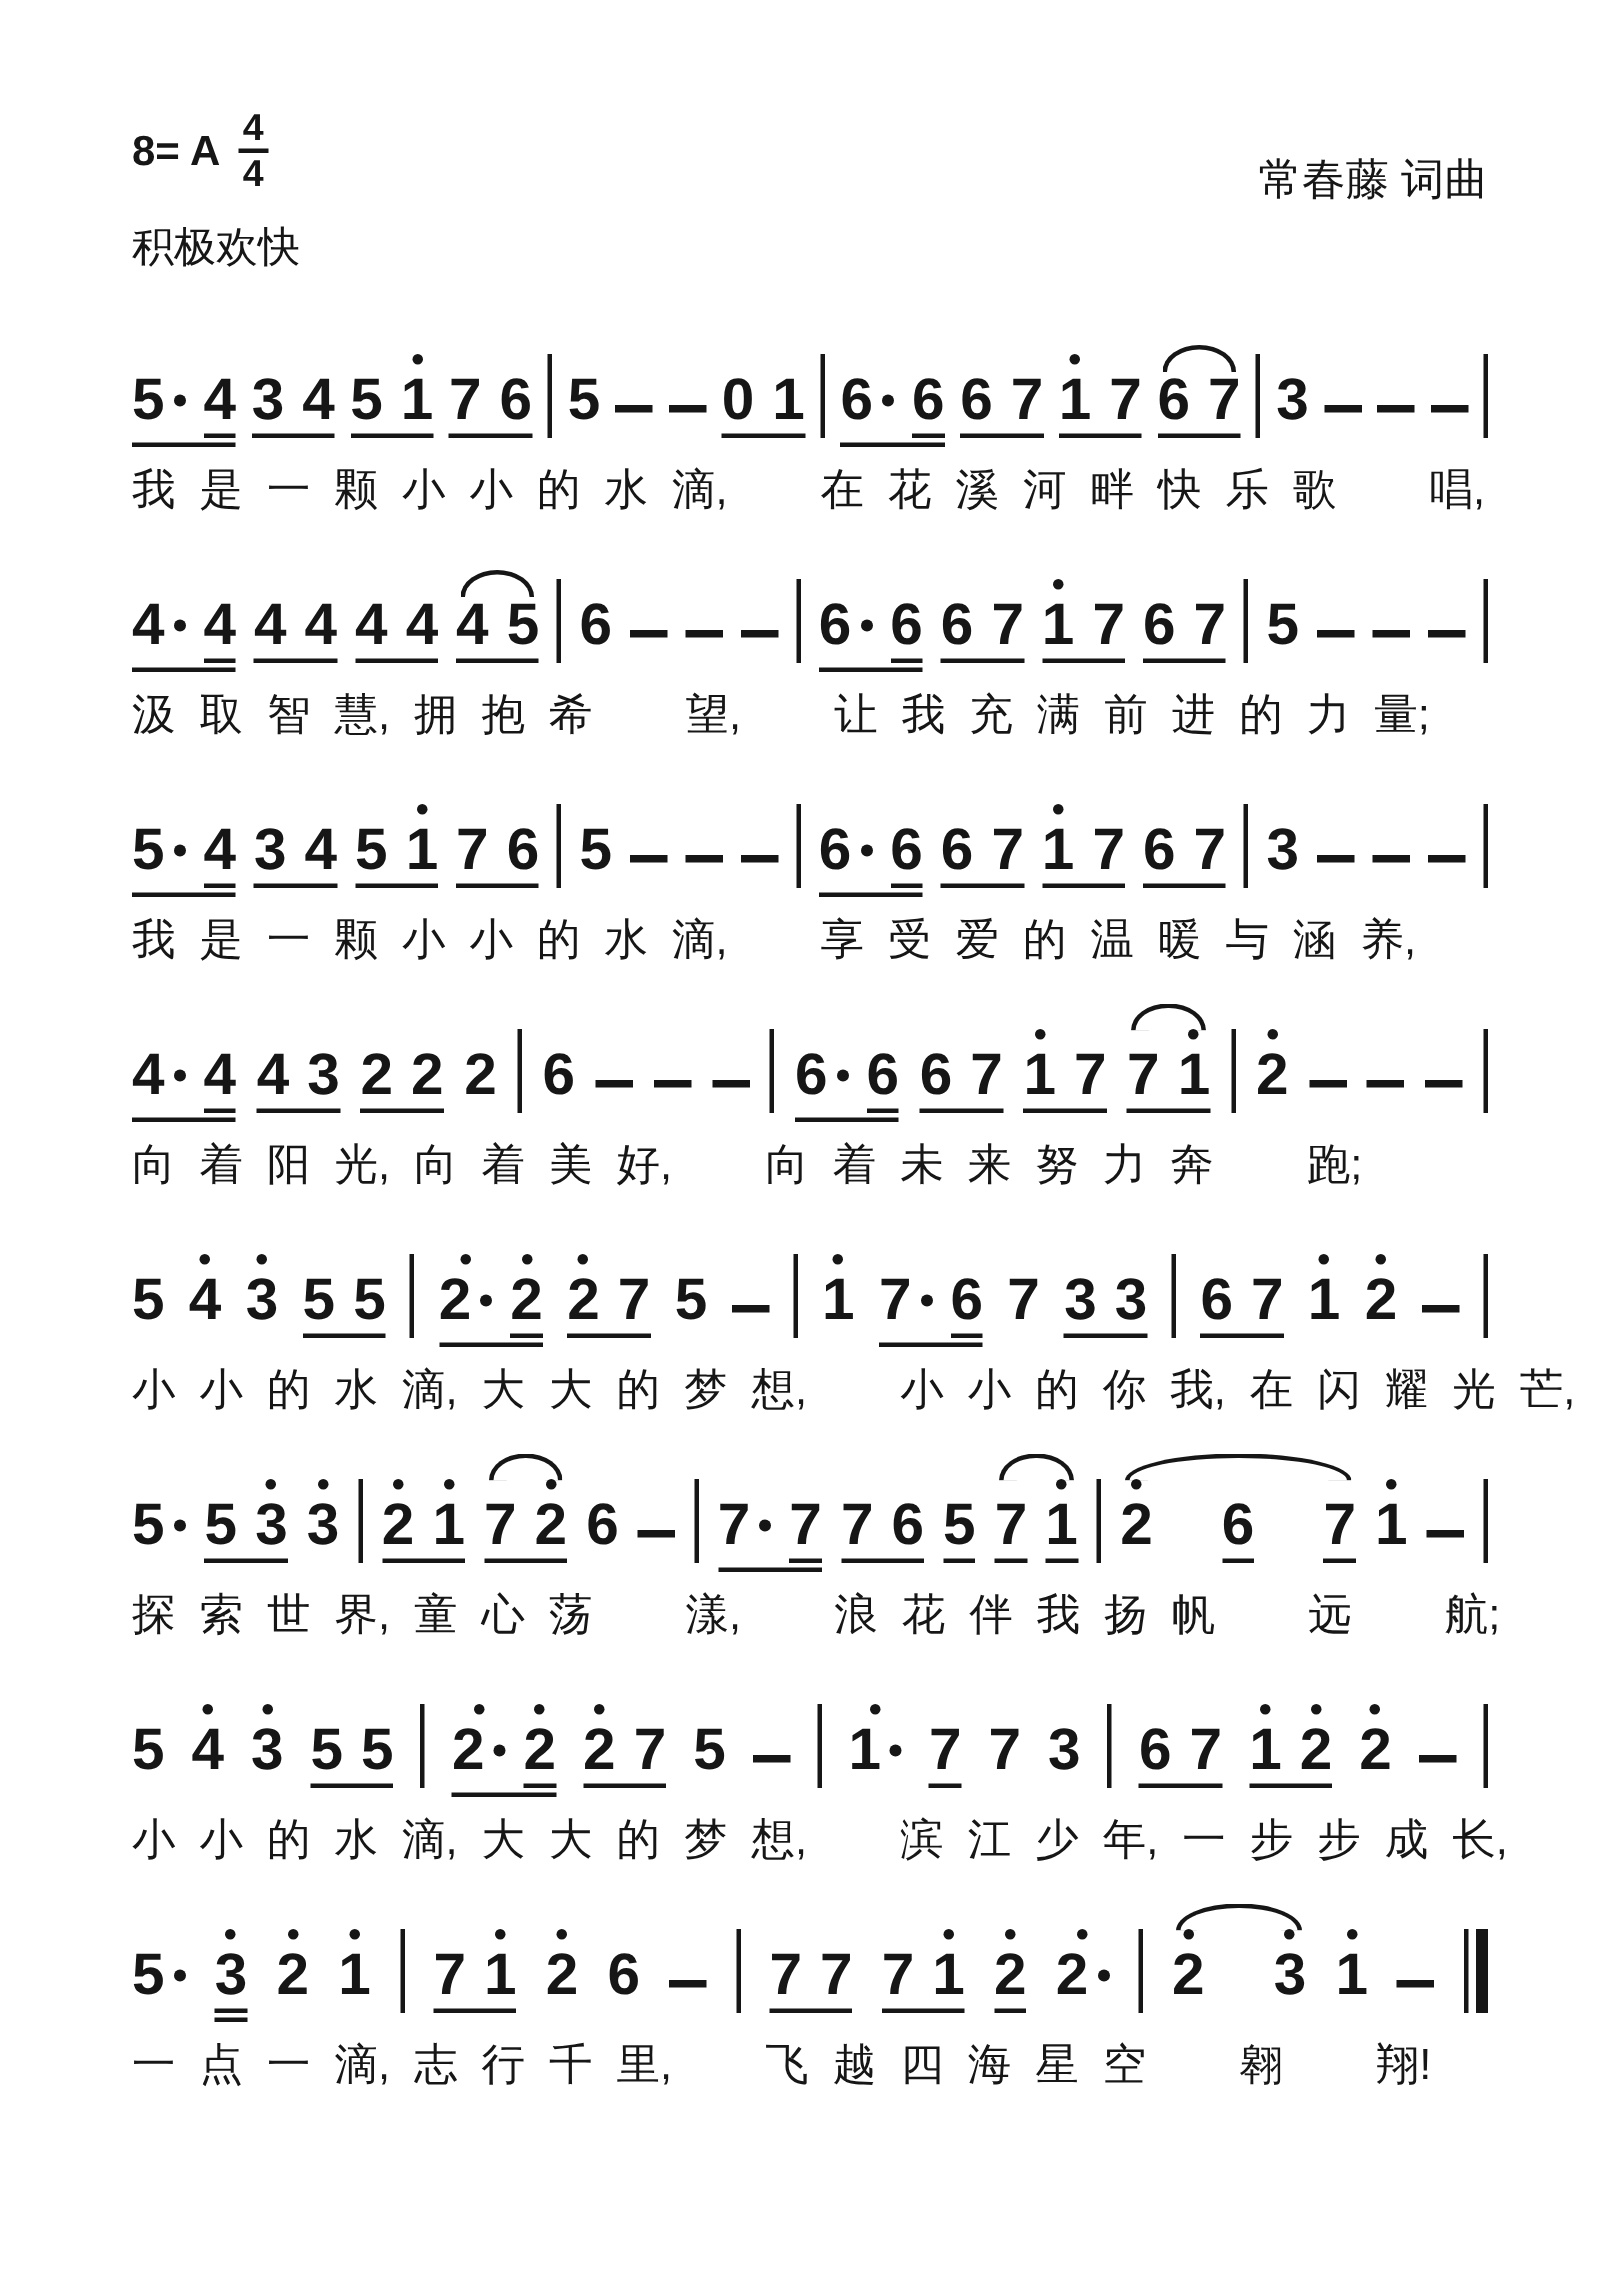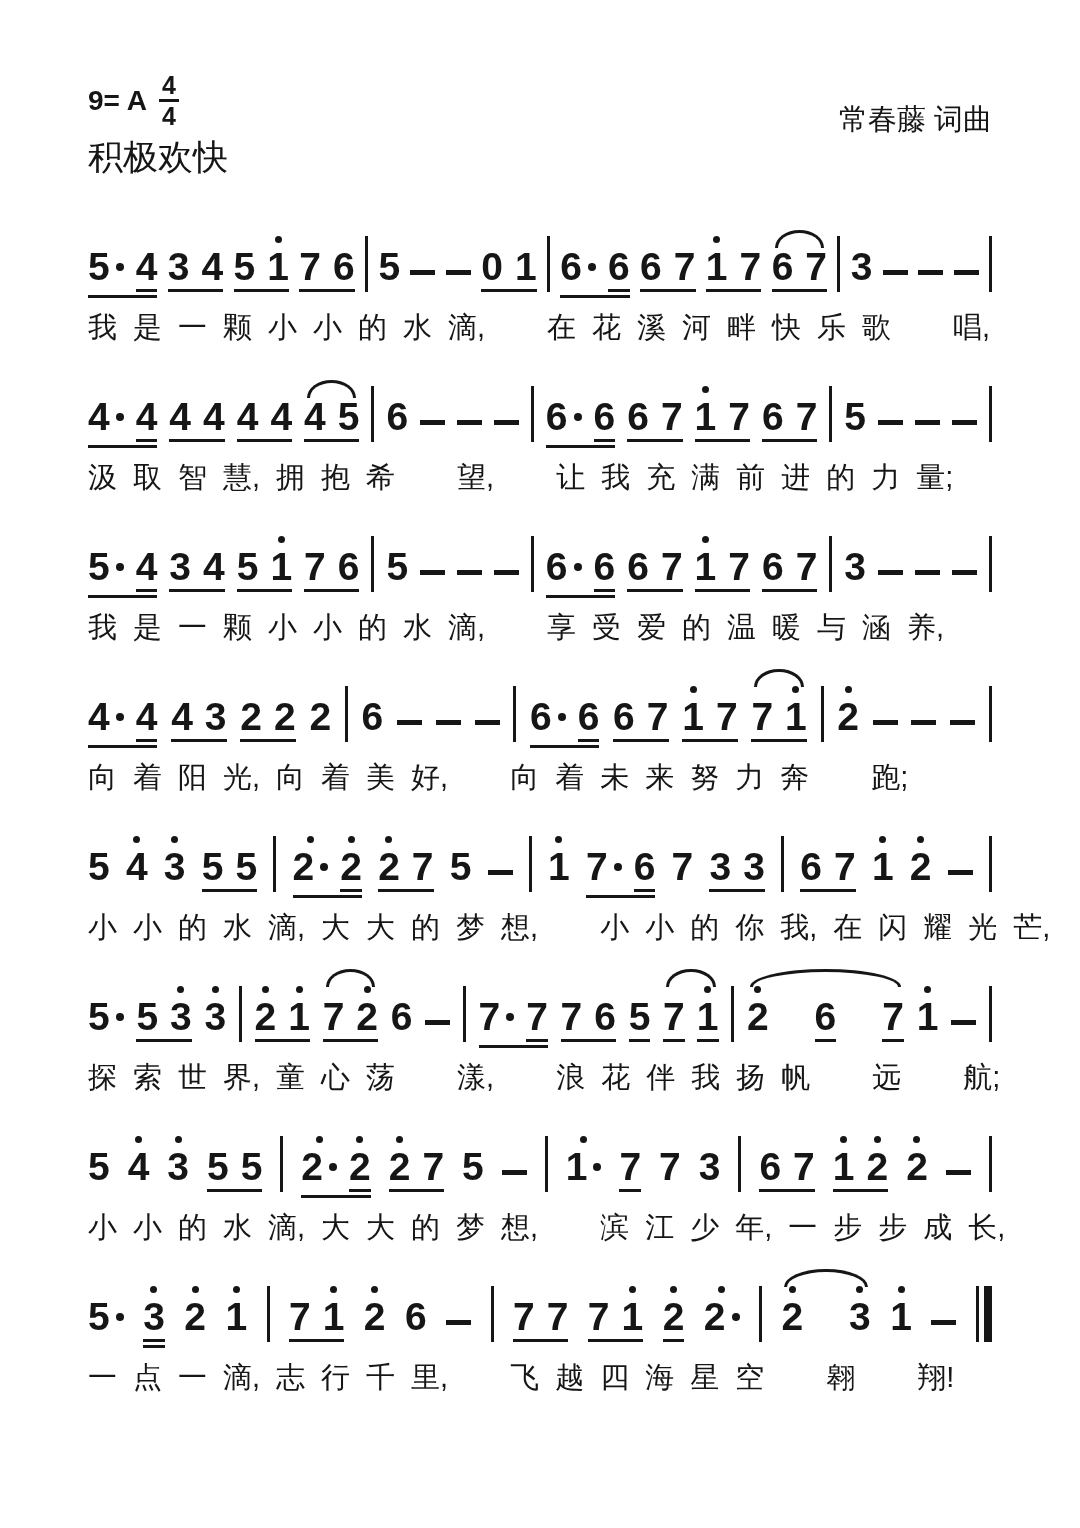--- a/index.html
+++ b/index.html
@@ -4,21 +4,21 @@
 <style>
   html,body{margin:0;padding:0;background:#f4f4f4;}
   body{width:1080px;height:1528px;font-family:"Liberation Sans","DejaVu Sans",sans-serif;color:#161616;}
   .sheet{width:1080px;height:1528px;background:#ffffff;box-sizing:border-box;padding:72px 88px 0 88px;overflow:hidden;}
   .title{text-align:center;font-size:46px;font-weight:bold;letter-spacing:5px;margin:0 0 46px 0;}
   .meta{position:relative;height:110px;margin-bottom:28px;}
   .keyrow{display:flex;align-items:center;gap:12px;font-size:28px;font-weight:bold;}
   .meter{display:inline-flex;flex-direction:column;align-items:center;font-size:25px;font-weight:bold;line-height:1.05;}
   .meter .num{border-bottom:3px solid #161616;padding:0 3px 1px 3px;}
   .meter .den{padding-top:1px;}
-  .tempo{font-size:35px;margin-top:4px;}
+  .tempo{font-size:28px;margin-top:16px;}
   .credit{position:absolute;right:0;top:28px;font-size:29px;}
   
   .system{height:150px;}
   .notesrow{display:flex;justify-content:space-between;align-items:flex-end;height:88px;padding-top:4px;}
   .note{display:flex;flex-direction:column;align-items:center;}
   .hi{width:7px;height:7px;border-radius:50%;background:#161616;margin:0 auto 4px auto;}
   .head{display:flex;align-items:center;font-size:39px;font-weight:bold;line-height:1;}
   .aft{width:8px;height:8px;border-radius:50%;background:#161616;margin-left:6px;}
   .ul{display:block;height:3px;background:#161616;margin-top:3px;width:100%;}
   .grp{display:flex;flex-direction:column;position:relative;}
@@ -35,21 +35,21 @@
   .lyr{flex:none;line-height:1.2;}
   .lyr-gap{flex:none;width:30px;}
 </style>
 </head>
 <body>
 
 <div class="sheet">
 
   <div class="meta">
     <div class="keyrow">
-      <span>9= A</span>
+      <span>8= A</span>
       <span class="meter">
         <span class="num">4</span>
         <span class="den">4</span>
       </span>
     </div>
     <div class="tempo">积极欢快</div>
     <div class="credit">常春藤  词曲</div>
   </div>
 
   <div id="score">

